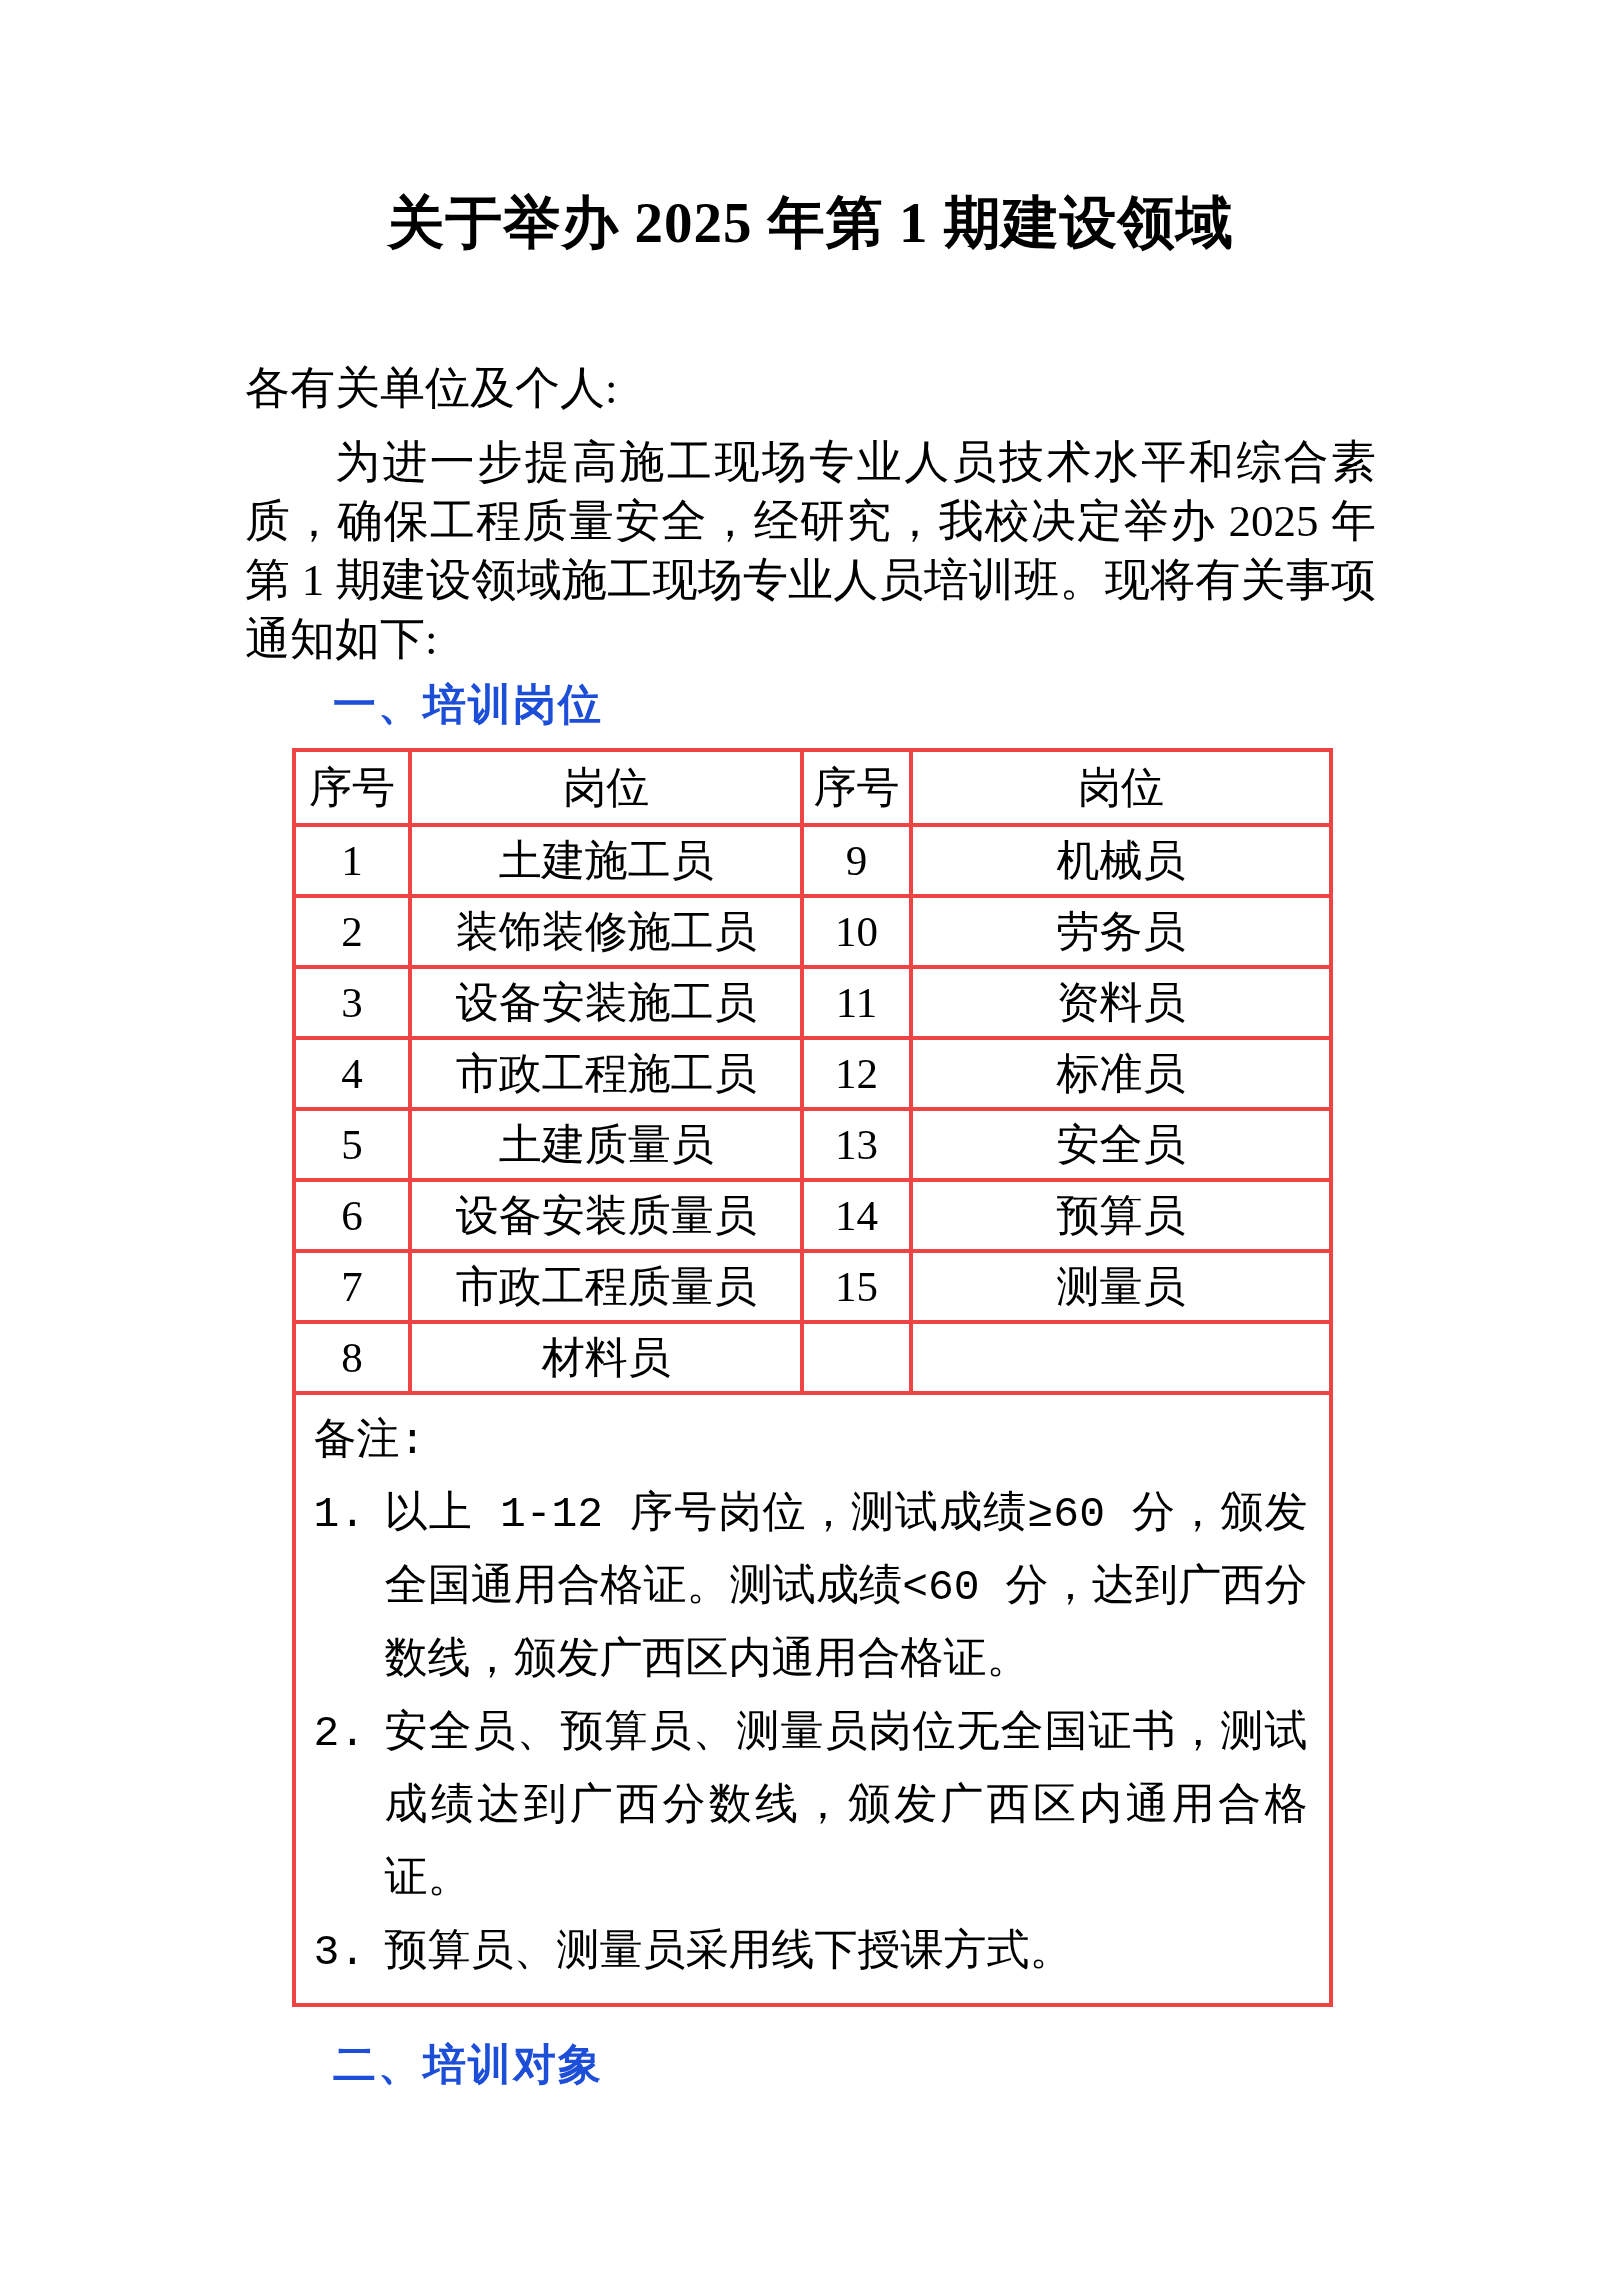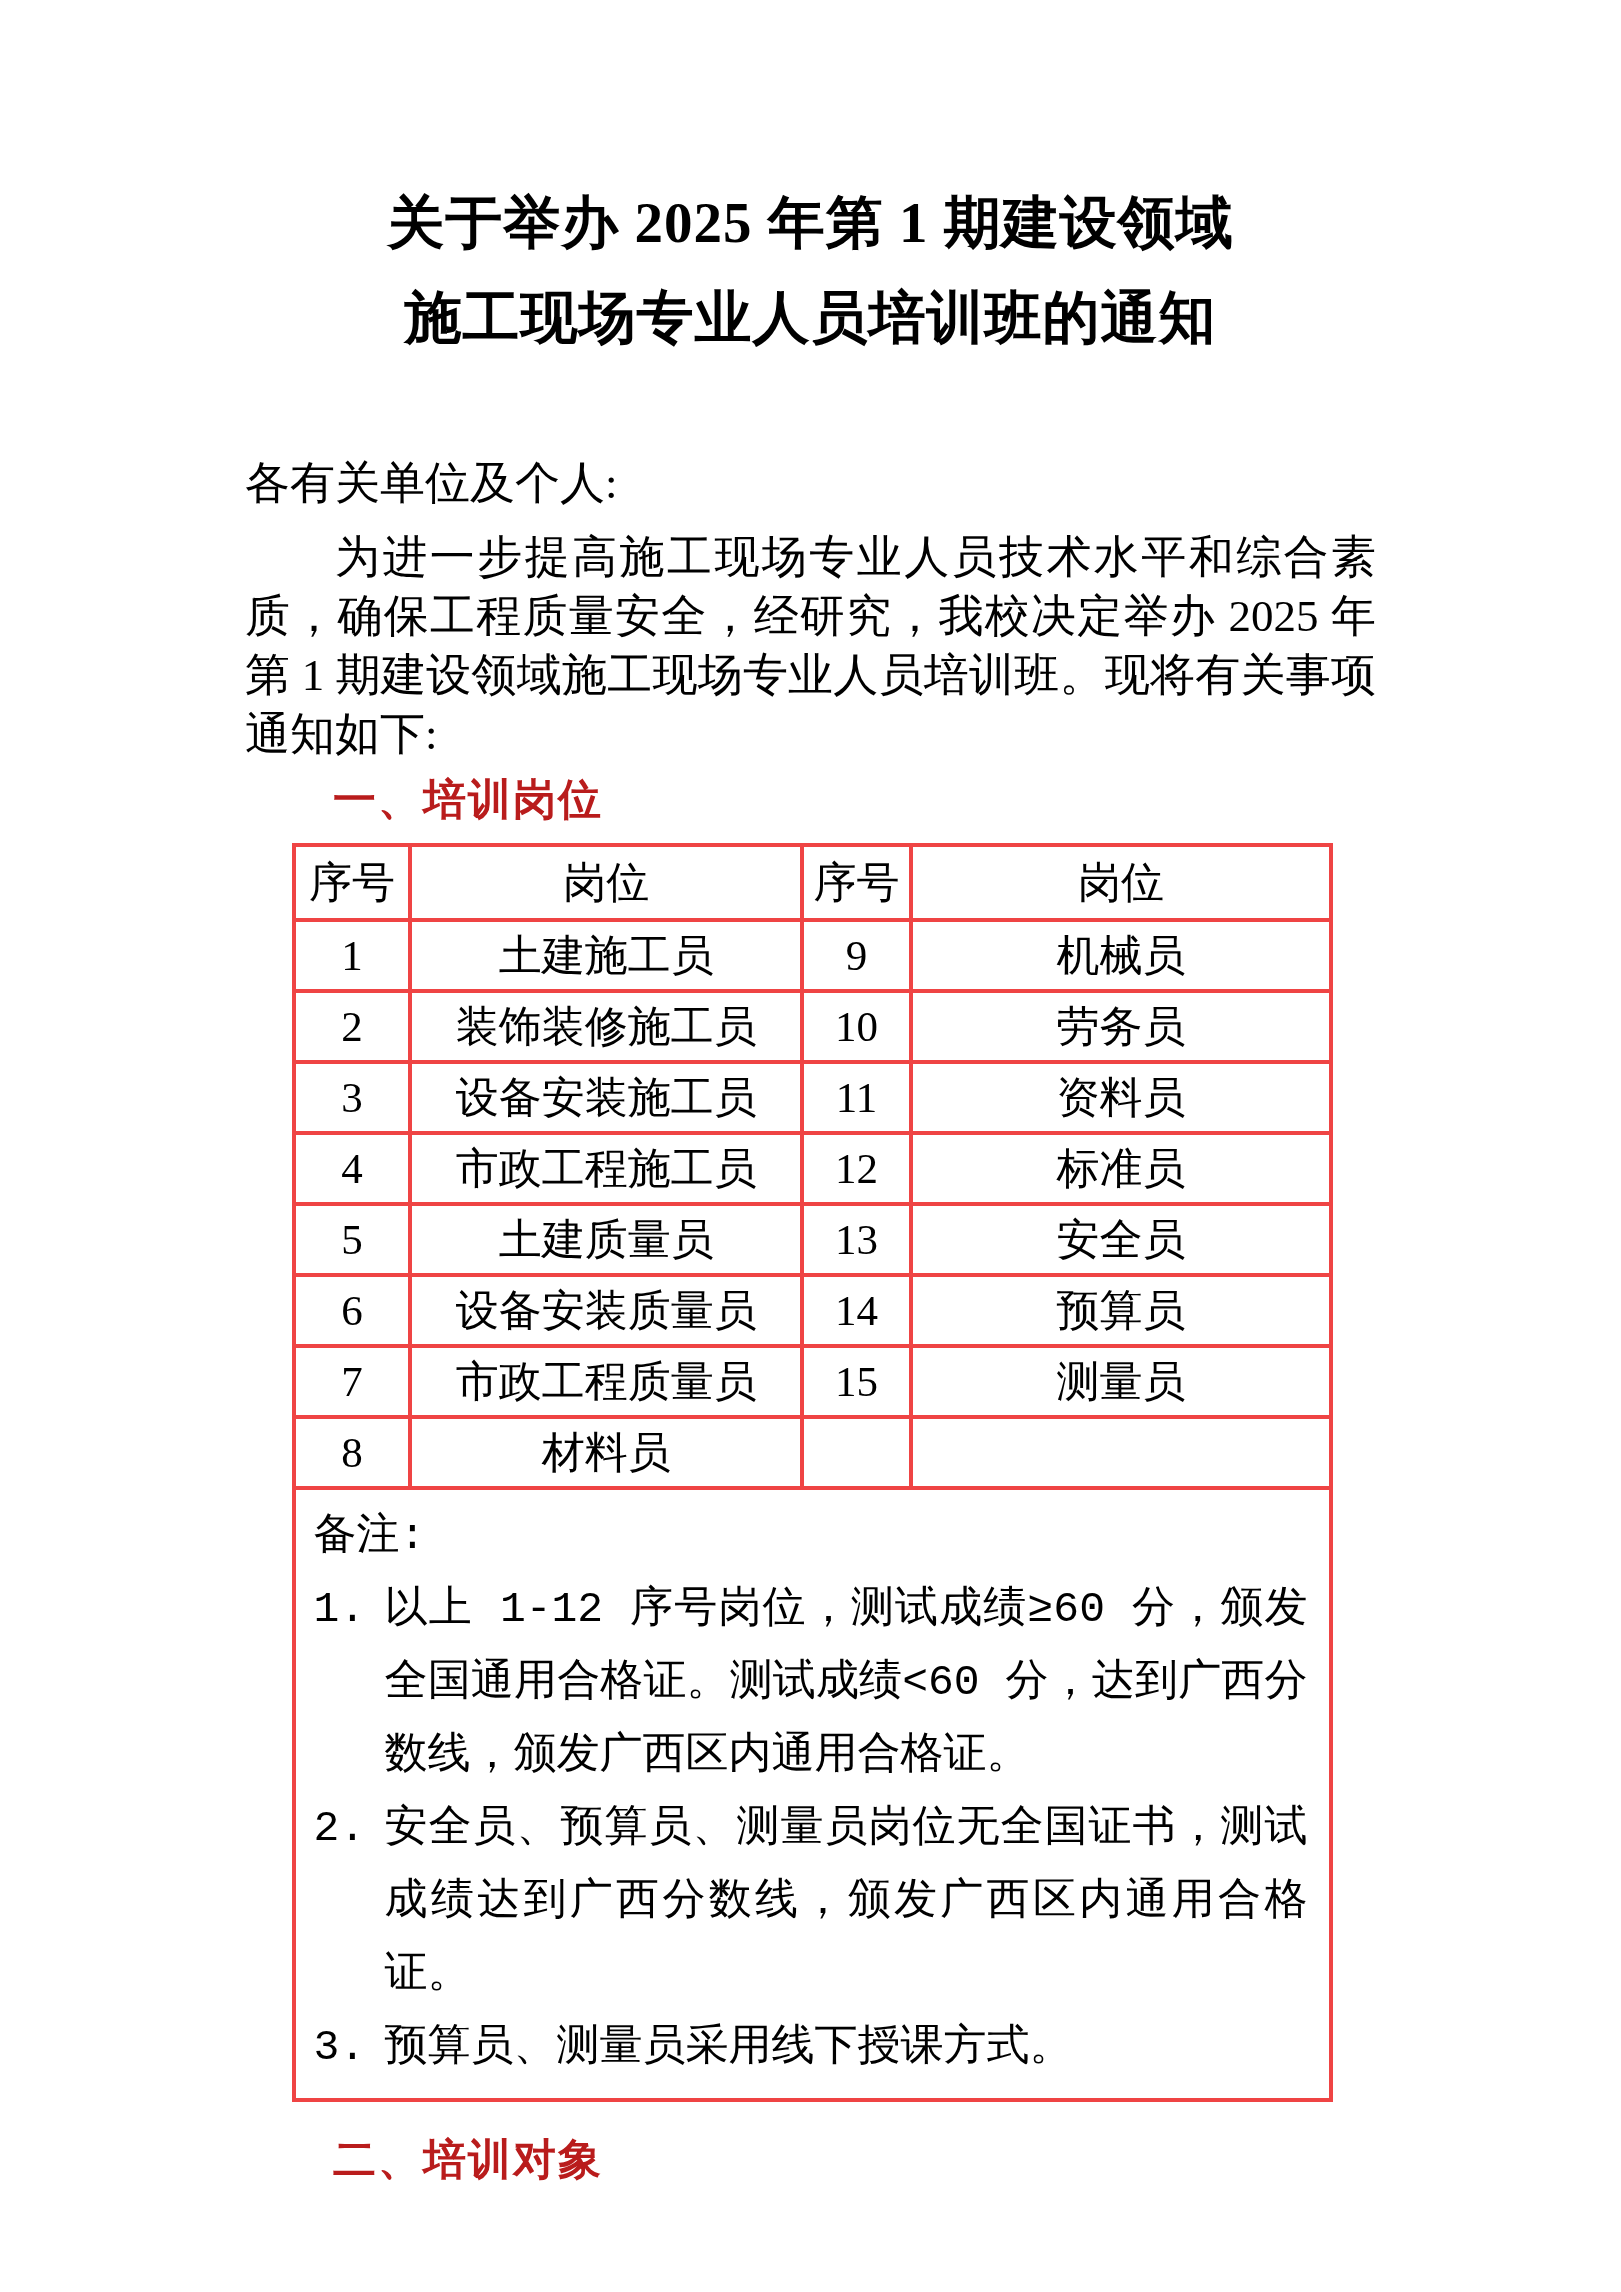--- a/index.html
+++ b/index.html
@@ -37,21 +37,21 @@
     line-height: 59px;
     text-indent: 2em;
     text-align: justify;
     text-align-last: left;
   }
   .section-heading {
     margin: 7.8px 0 0 88px;
     font-family: "Liberation Sans", "DejaVu Sans", sans-serif;
     font-weight: bold;
     font-size: 43px;
-    color: #b91c1c;
+    color: #1d4ed8;
     letter-spacing: 2px;
   }
   table.jobs {
     margin: 13.7px 0 0 47px;
     width: 1041px;
     border-collapse: collapse;
     table-layout: fixed;
     font-size: 43px;
   }
   table.jobs, table.jobs th, table.jobs td {
@@ -101,21 +101,20 @@
     margin-top: 29px;
   }
 </style>
 </head>
 <body>
 
 <div class="page">
 
   <div class="doc-title">
     <div>关于举办 2025 年第 1 期建设领域</div>
-    <div>施工现场专业人员培训班的通知</div>
   </div>
 
   <div class="salutation">各有关单位及个人:</div>
 
   <div class="intro-para">为进一步提高施工现场专业人员技术水平和综合素质，确保工程质量安全，经研究，我校决定举办 2025 年第 1 期建设领域施工现场专业人员培训班。现将有关事项通知如下:</div>
 
   <div class="section-heading">一、培训岗位</div>
 
   <table class="jobs">
     <colgroup>

